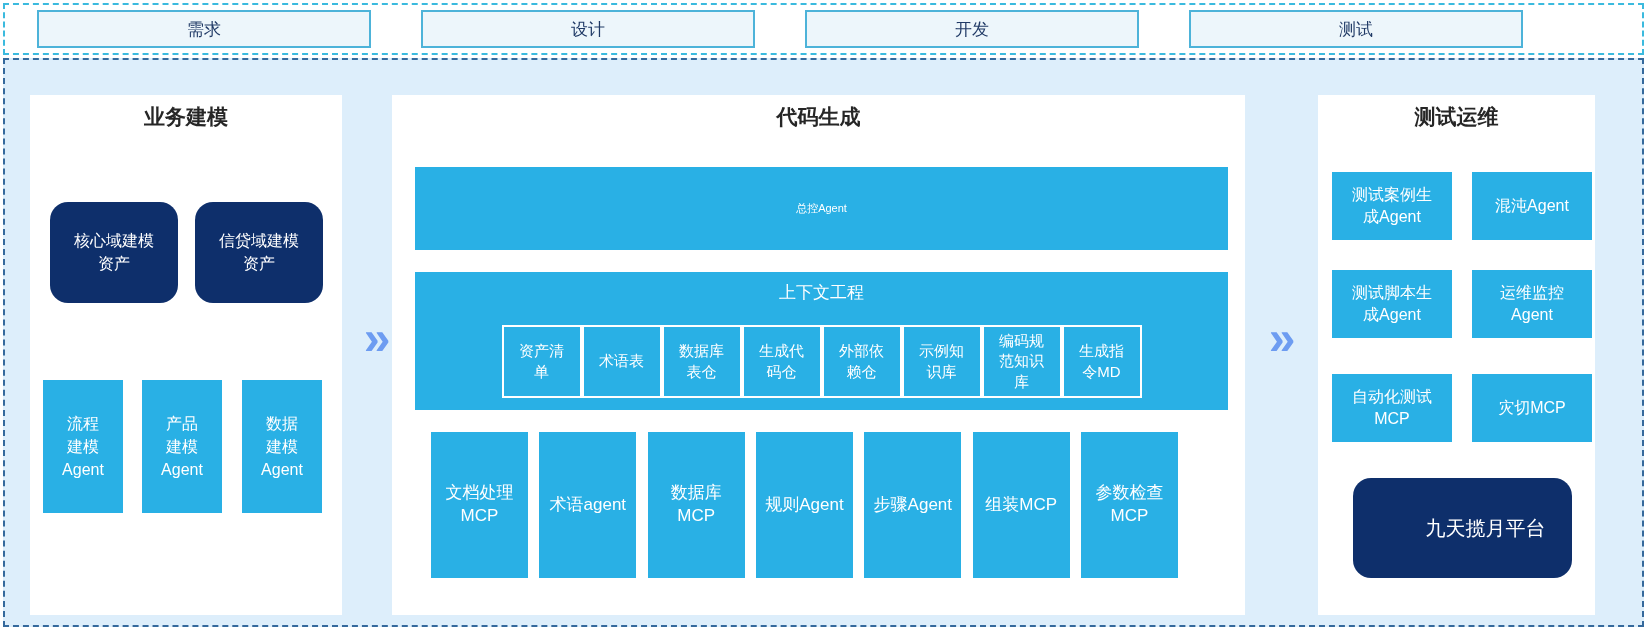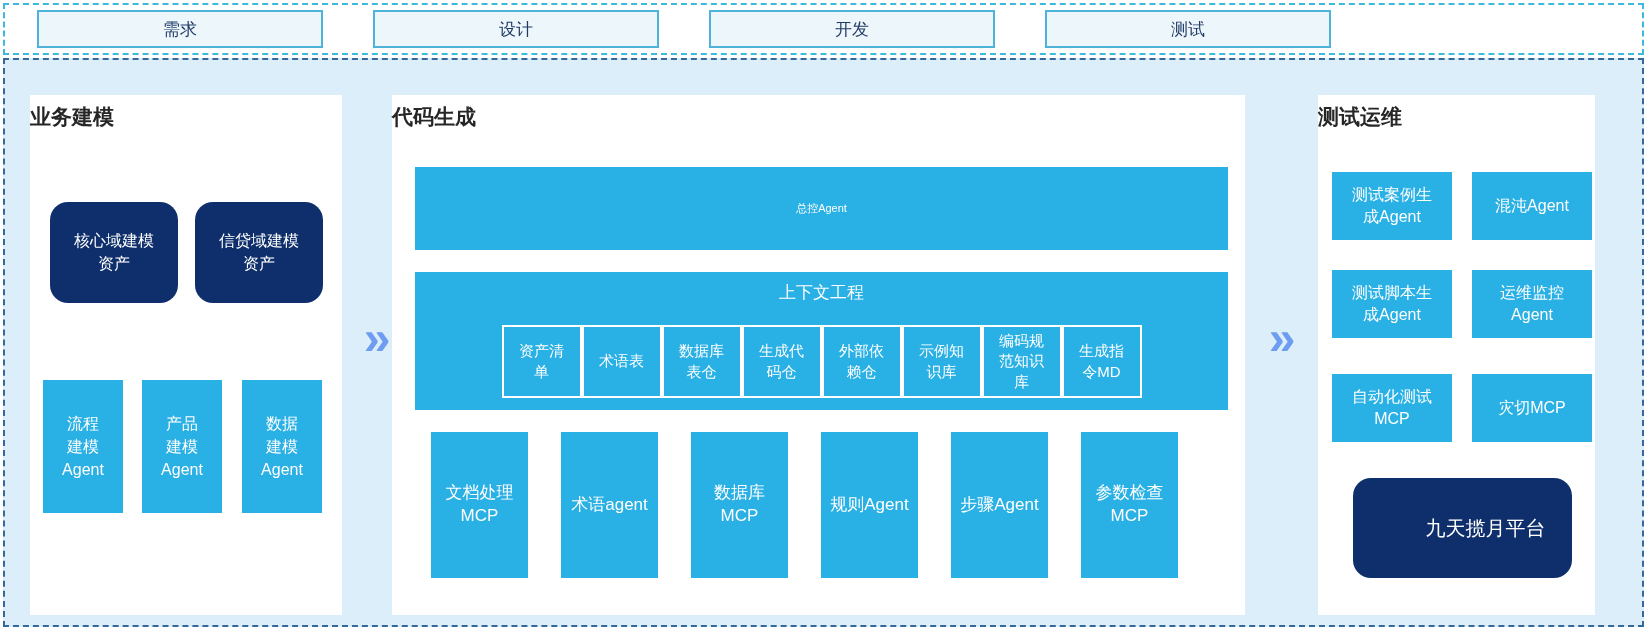--- a/index.html
+++ b/index.html
@@ -2,32 +2,32 @@
 <html style="--cyan: #29b0e5; --navy: #0e2f6b; --panel-bg: #ffffff; --main-bg: #ddeefb; --main-border: #35699c; --strip-border: #3bbade; --phase-bg: #edf6fb; --phase-border: #4db3d9; --phase-text: #203a66; --title-text: #262626; --arrow-blue: #6d9cf1;"><head>
 <meta charset="utf-8">
 <style>
   html,body{margin:0;padding:0;background:#fff;}
   .page{position:relative;width:1647px;height:629px;overflow:hidden;background:#fff;
         font-family:"Liberation Sans","DejaVu Sans",sans-serif;}
   
   .phase-strip{position:absolute;left:3px;top:3px;width:1641px;height:52px;box-sizing:border-box;
         border:2px dashed var(--strip-border,#3bbade);background:#fff;
         display:flex;align-items:center;padding-left:32px;gap:50px;}
-  .phase-box{width:286px;height:38px;box-sizing:border-box;flex:0 0 auto;
+  .phase-box{width:334px;height:38px;box-sizing:border-box;flex:0 0 auto;
         background:var(--phase-bg,#edf6fb);border:2px solid var(--phase-border,#4db3d9);
         display:flex;align-items:center;justify-content:center;
         font-size:17px;color:var(--phase-text,#203a66);}
   
   .main{position:absolute;left:3px;top:58px;width:1641px;height:569px;box-sizing:border-box;
         border:2px dashed var(--main-border,#35699c);background:var(--main-bg,#ddeefb);}
   .panel{position:absolute;top:35px;height:520px;background:var(--panel-bg,#fff);}
   .panel-modeling{left:25px;width:312px;}
   .panel-codegen{left:387px;width:853px;}
   .panel-testops{left:1313px;width:277px;}
-  .col-title{position:absolute;left:0;top:8px;width:100%;
+  .col-title{position:absolute;left:0;top:8px;width:100%;text-align:center;
         font-size:21px;font-weight:bold;color:var(--title-text,#262626);}
   .cyan{background:var(--cyan,#29b0e5);color:#fff;}
   .navy{background:var(--navy,#0e2f6b);color:#fff;border-radius:18px;}
   .cbox{position:absolute;box-sizing:border-box;display:flex;align-items:center;justify-content:center;
         text-align:center;line-height:1.4;}
   
   .asset-box{top:107px;width:128px;height:101px;font-size:16px;padding:0 18px;}
   .asset-0{left:20px;} .asset-1{left:165px;}
   .agent-box{top:285px;width:80px;height:133px;font-size:16px;padding:0 17px;line-height:1.45;}
   .agent-0{left:13px;} .agent-1{left:112px;} .agent-2{left:212px;}
@@ -95,20 +95,21 @@
           <div class="ctx-box">编码规范知识库</div>
           <div class="ctx-box">生成指令MD</div>
         </div>
       </div>
       <div class="tools-row">
         <div class="cbox2 cyan tool-box">文档处理MCP</div>
         <div class="cbox2 cyan tool-box">术语agent</div>
         <div class="cbox2 cyan tool-box">数据库MCP</div>
         <div class="cbox2 cyan tool-box">规则Agent</div>
         <div class="cbox2 cyan tool-box">步骤Agent</div>
+        <div class="cbox2 cyan tool-box">组装MCP</div>
         <div class="cbox2 cyan tool-box">参数检查MCP</div>
       </div>
     </div>
 
     <div class="chevron chevron-2">»</div>
 
     <div class="panel panel-testops">
       <div class="col-title">测试运维</div>
       <div class="t-row t-row-0">
         <div class="cyan t-box">测试案例生成Agent</div>

